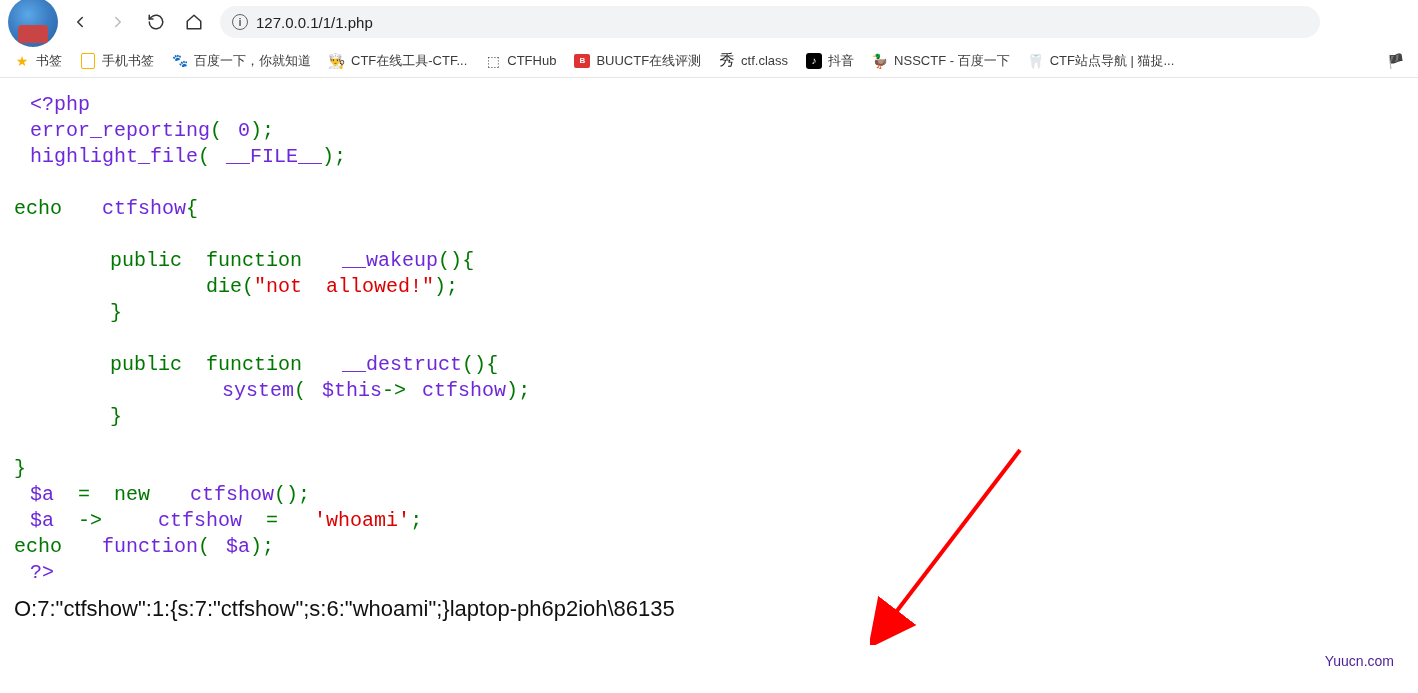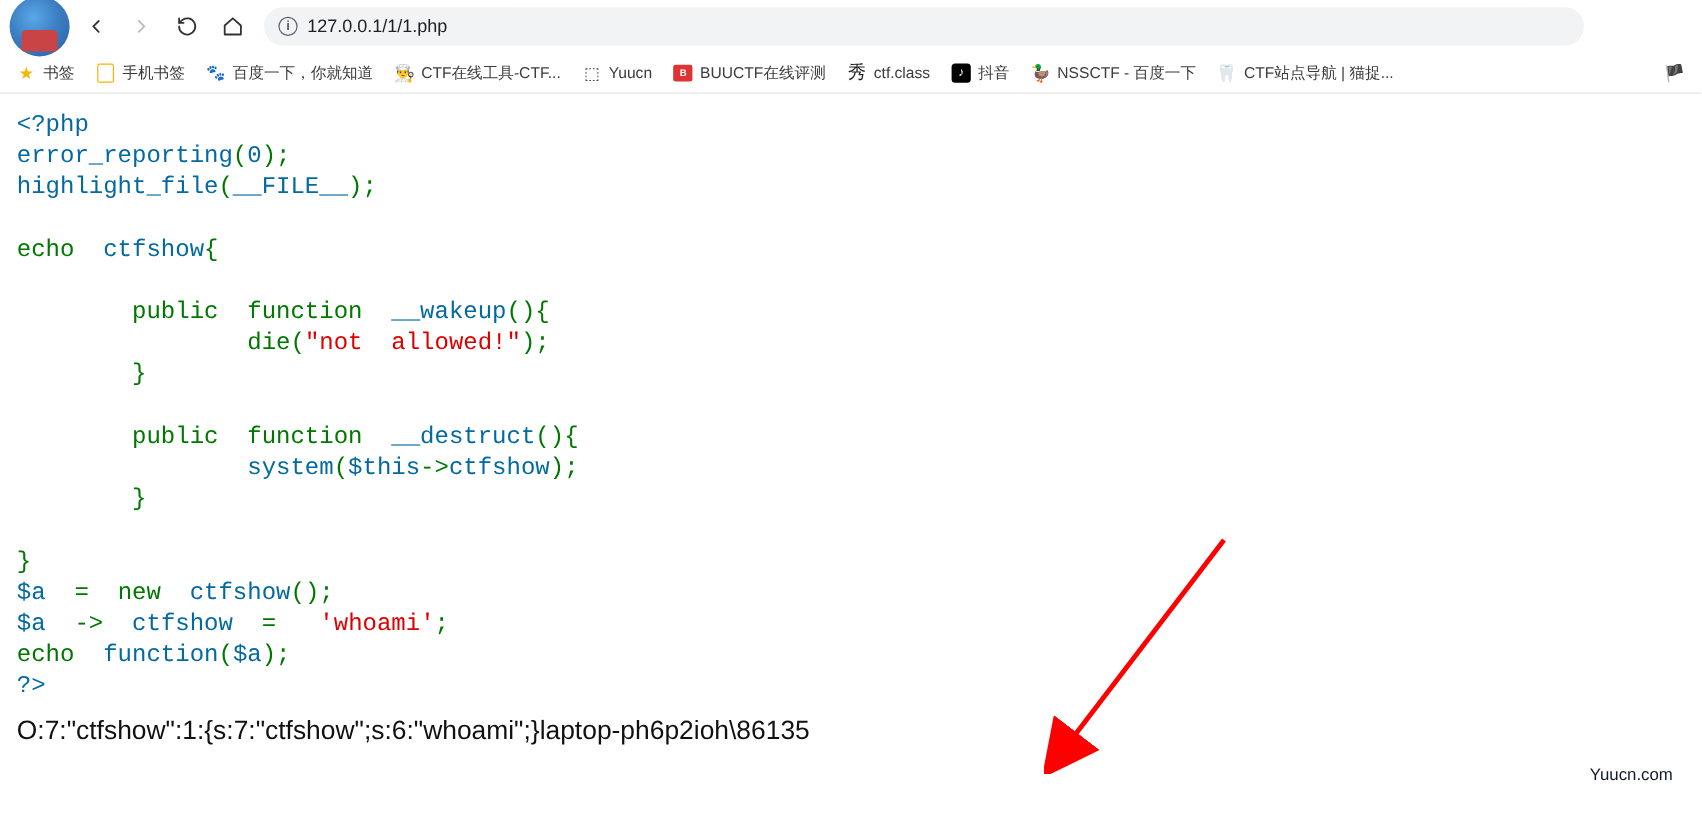--- a/index.html
+++ b/index.html
@@ -122,37 +122,37 @@
 
   
   .content {
     padding: 14px 14px 6px 14px;
     font-family: "Courier New", monospace;
     font-size: 20px;
     line-height: 26px;
     white-space: pre;
     color: #000;
   }
-  .c-blue   { color: #0369a1; }
+  .c-blue   { color: #6d28d9; margin-left: 16px; }
   .c-green  { color: #007700; }
   .c-red    { color: #dd0000; }
 
   .output {
     padding-left: 14px;
     font-family: Arial, sans-serif;
     font-size: 22px;
     color: #111;
     margin-top: 4px;
   }
 
   .watermark {
     position: absolute;
     right: 24px;
-    bottom: 40px;
-    color: #0f172a;
+    bottom: 24px;
+    color: #4c1d95;
     font-size: 14px;
     font-family: Arial, sans-serif;
   }
 
   
   .arrow-overlay {
     position: absolute;
     pointer-events: none;
   }
 </style>
@@ -204,21 +204,21 @@
   <div class="bm-item">
     <span class="bm-ico baidu-ico">🐾</span>
     <span>百度一下，你就知道</span>
   </div>
   <div class="bm-item">
     <span class="bm-ico chef-ico">👨‍🍳</span>
     <span>CTF在线工具-CTF...</span>
   </div>
   <div class="bm-item">
     <span class="bm-ico cube-ico">⬚</span>
-    <span>Yuucn</span>
+    <span>CTFHub</span>
   </div>
   <div class="bm-item">
     <span class="bm-ico">
         <span class="buu-ico">B</span>
       </span>
     <span>BUUCTF在线评测</span>
   </div>
   <div class="bm-item">
     <span class="bm-ico ctfshow-ico">秀</span>
     <span>ctf.class</span>

